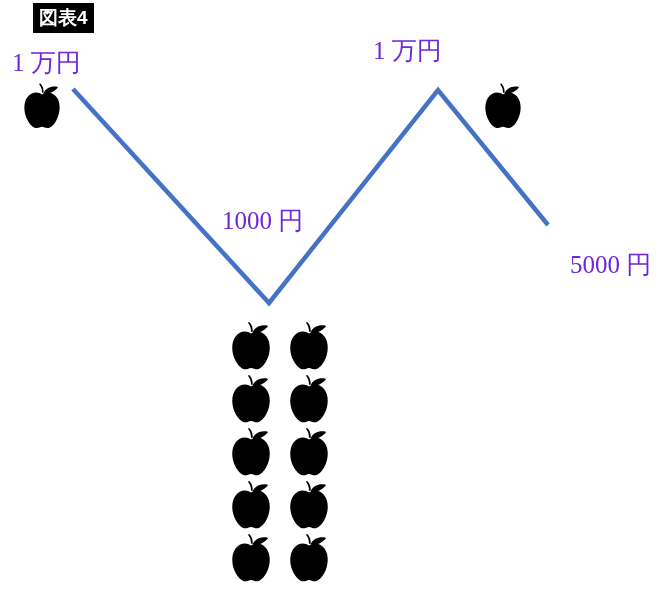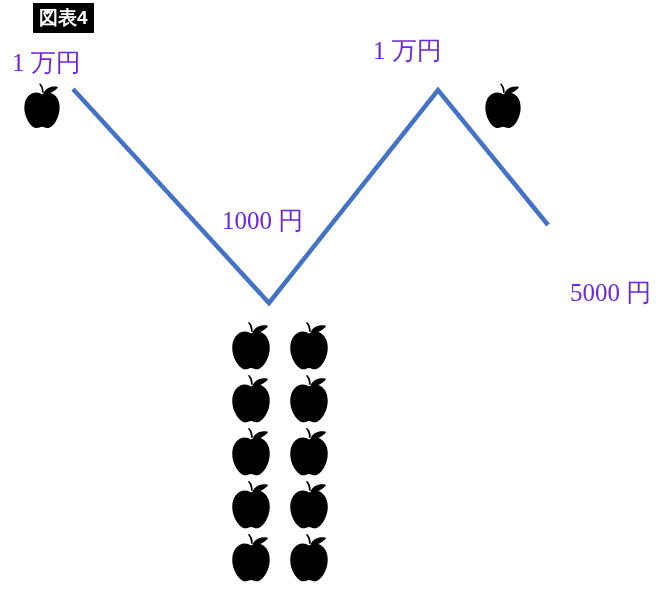--- a/index.html
+++ b/index.html
@@ -50,21 +50,21 @@
     position: absolute;
     font-family: "Liberation Serif", "DejaVu Serif", serif;
     font-size: 25px;
     line-height: 1;
     color: #6d28d9;
     white-space: nowrap;
   }
   #label-left-top   { left: 12px;  top: 50px; }
   #label-right-top  { left: 373px; top: 38px; }
   #label-middle     { left: 222px; top: 208px; }
-  #label-bottom-right { left: 570px; top: 252px; margin-top: 28px; }
+  #label-bottom-right { left: 570px; top: 252px; }
 
   
   #chart-svg {
     position: absolute;
     left: 0;
     top: 0;
     width: 670px;
     height: 590px;
     pointer-events: none;
   }

